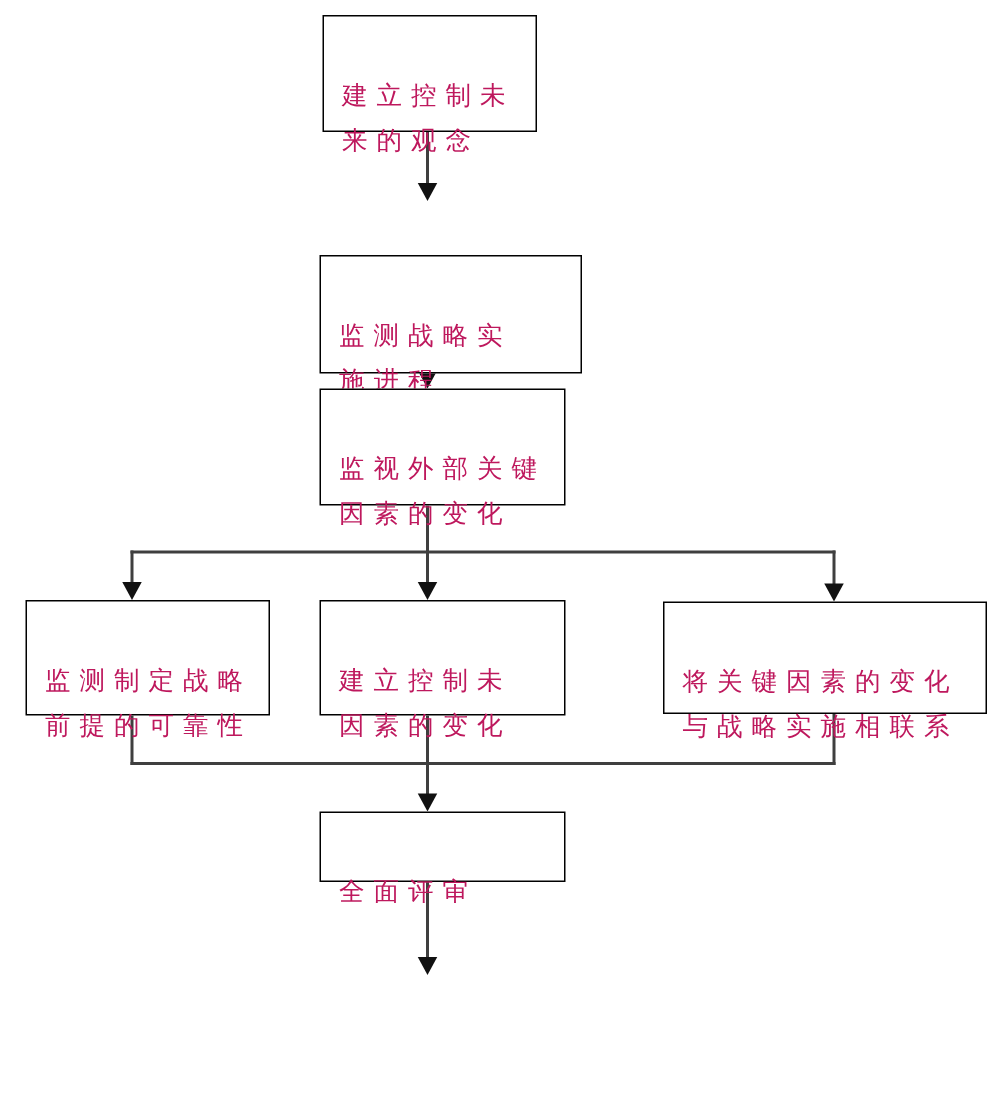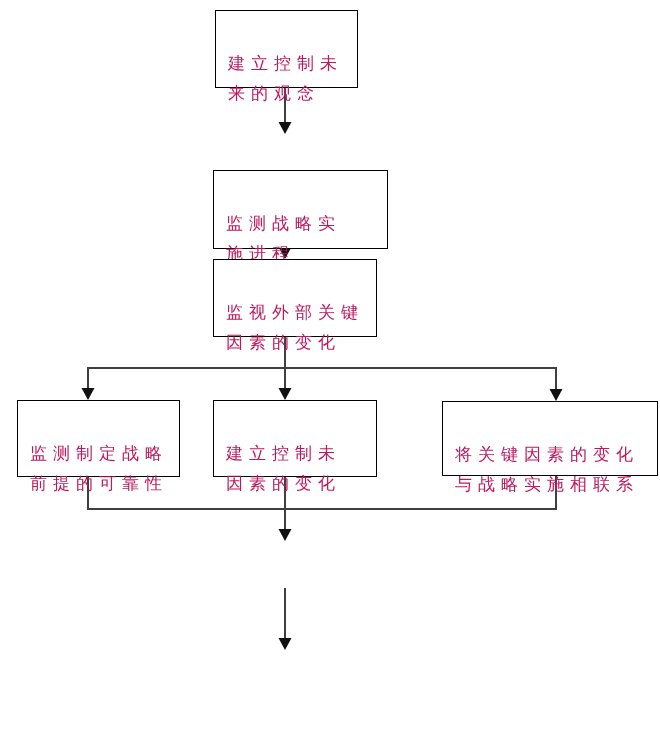--- a/index.html
+++ b/index.html
@@ -98,14 +98,17 @@
 前提的可靠性</span>
   </div>
   <div class="node n5">
     <span>建立控制未
 因素的变化</span>
   </div>
   <div class="node n6">
     <span>将关键因素的变化
 与战略实施相联系</span>
   </div>
+  <div class="node n7">
+    <span>全面评审</span>
+  </div>
 
 </div>
 
 </body></html>

